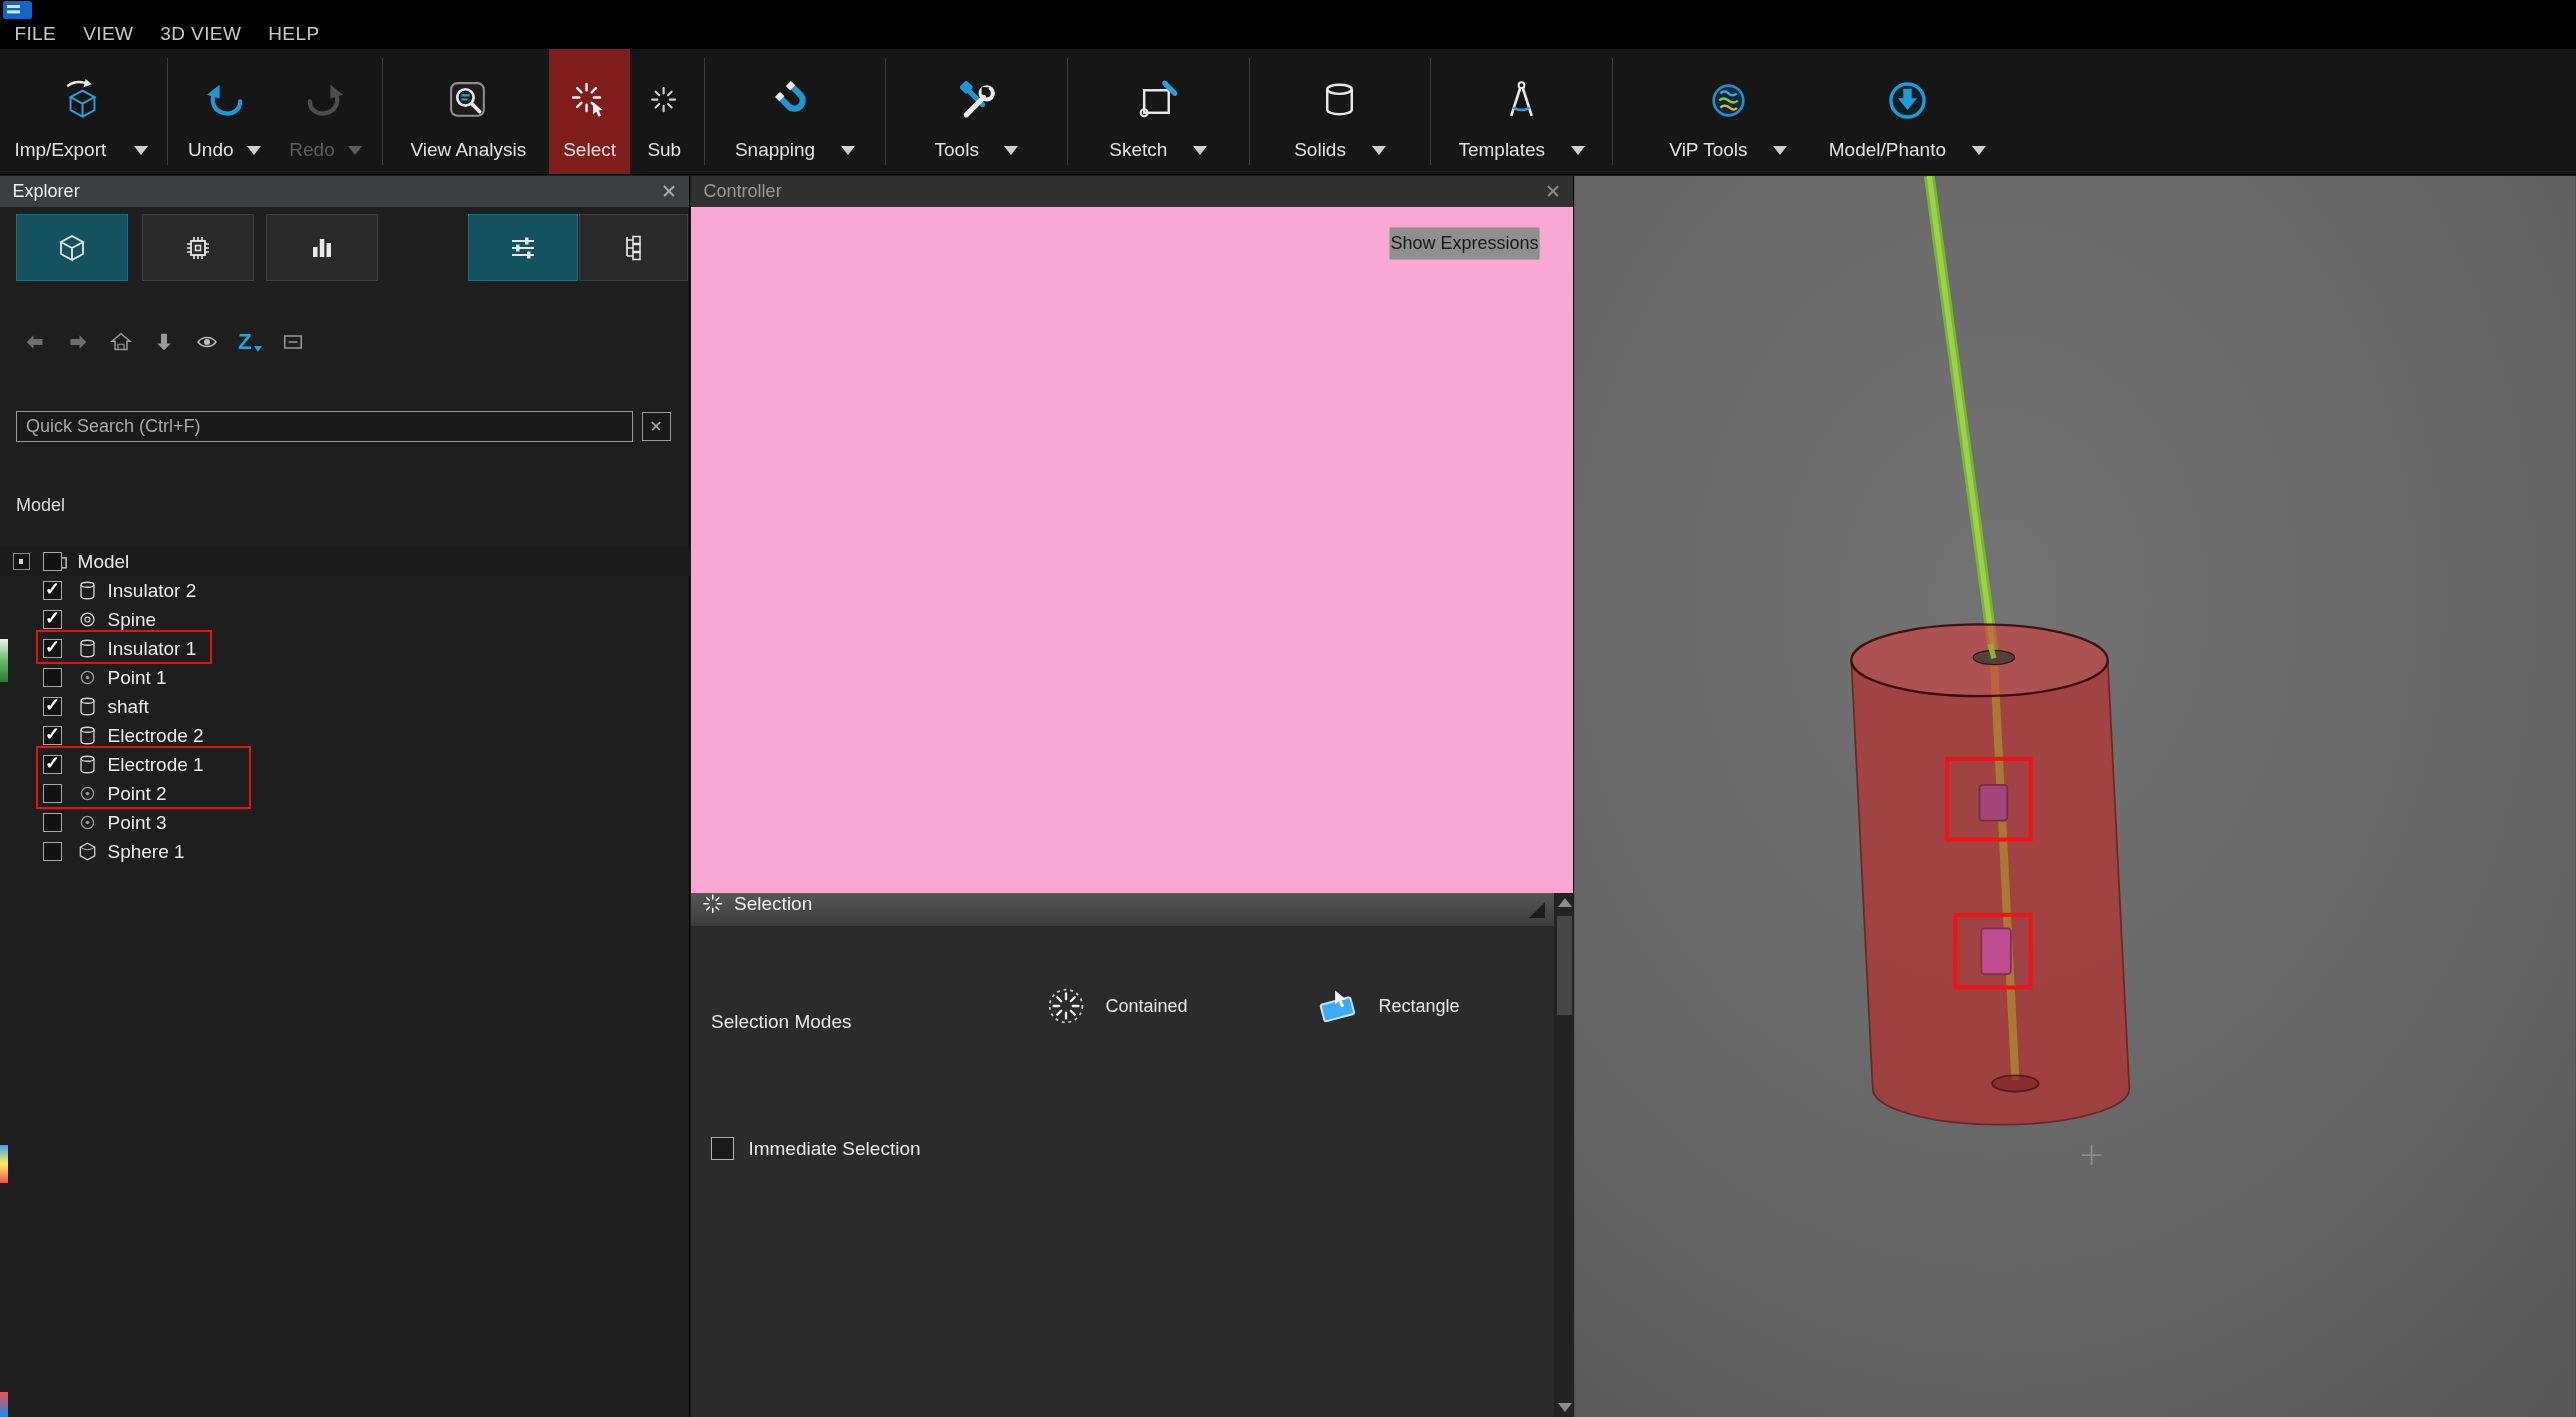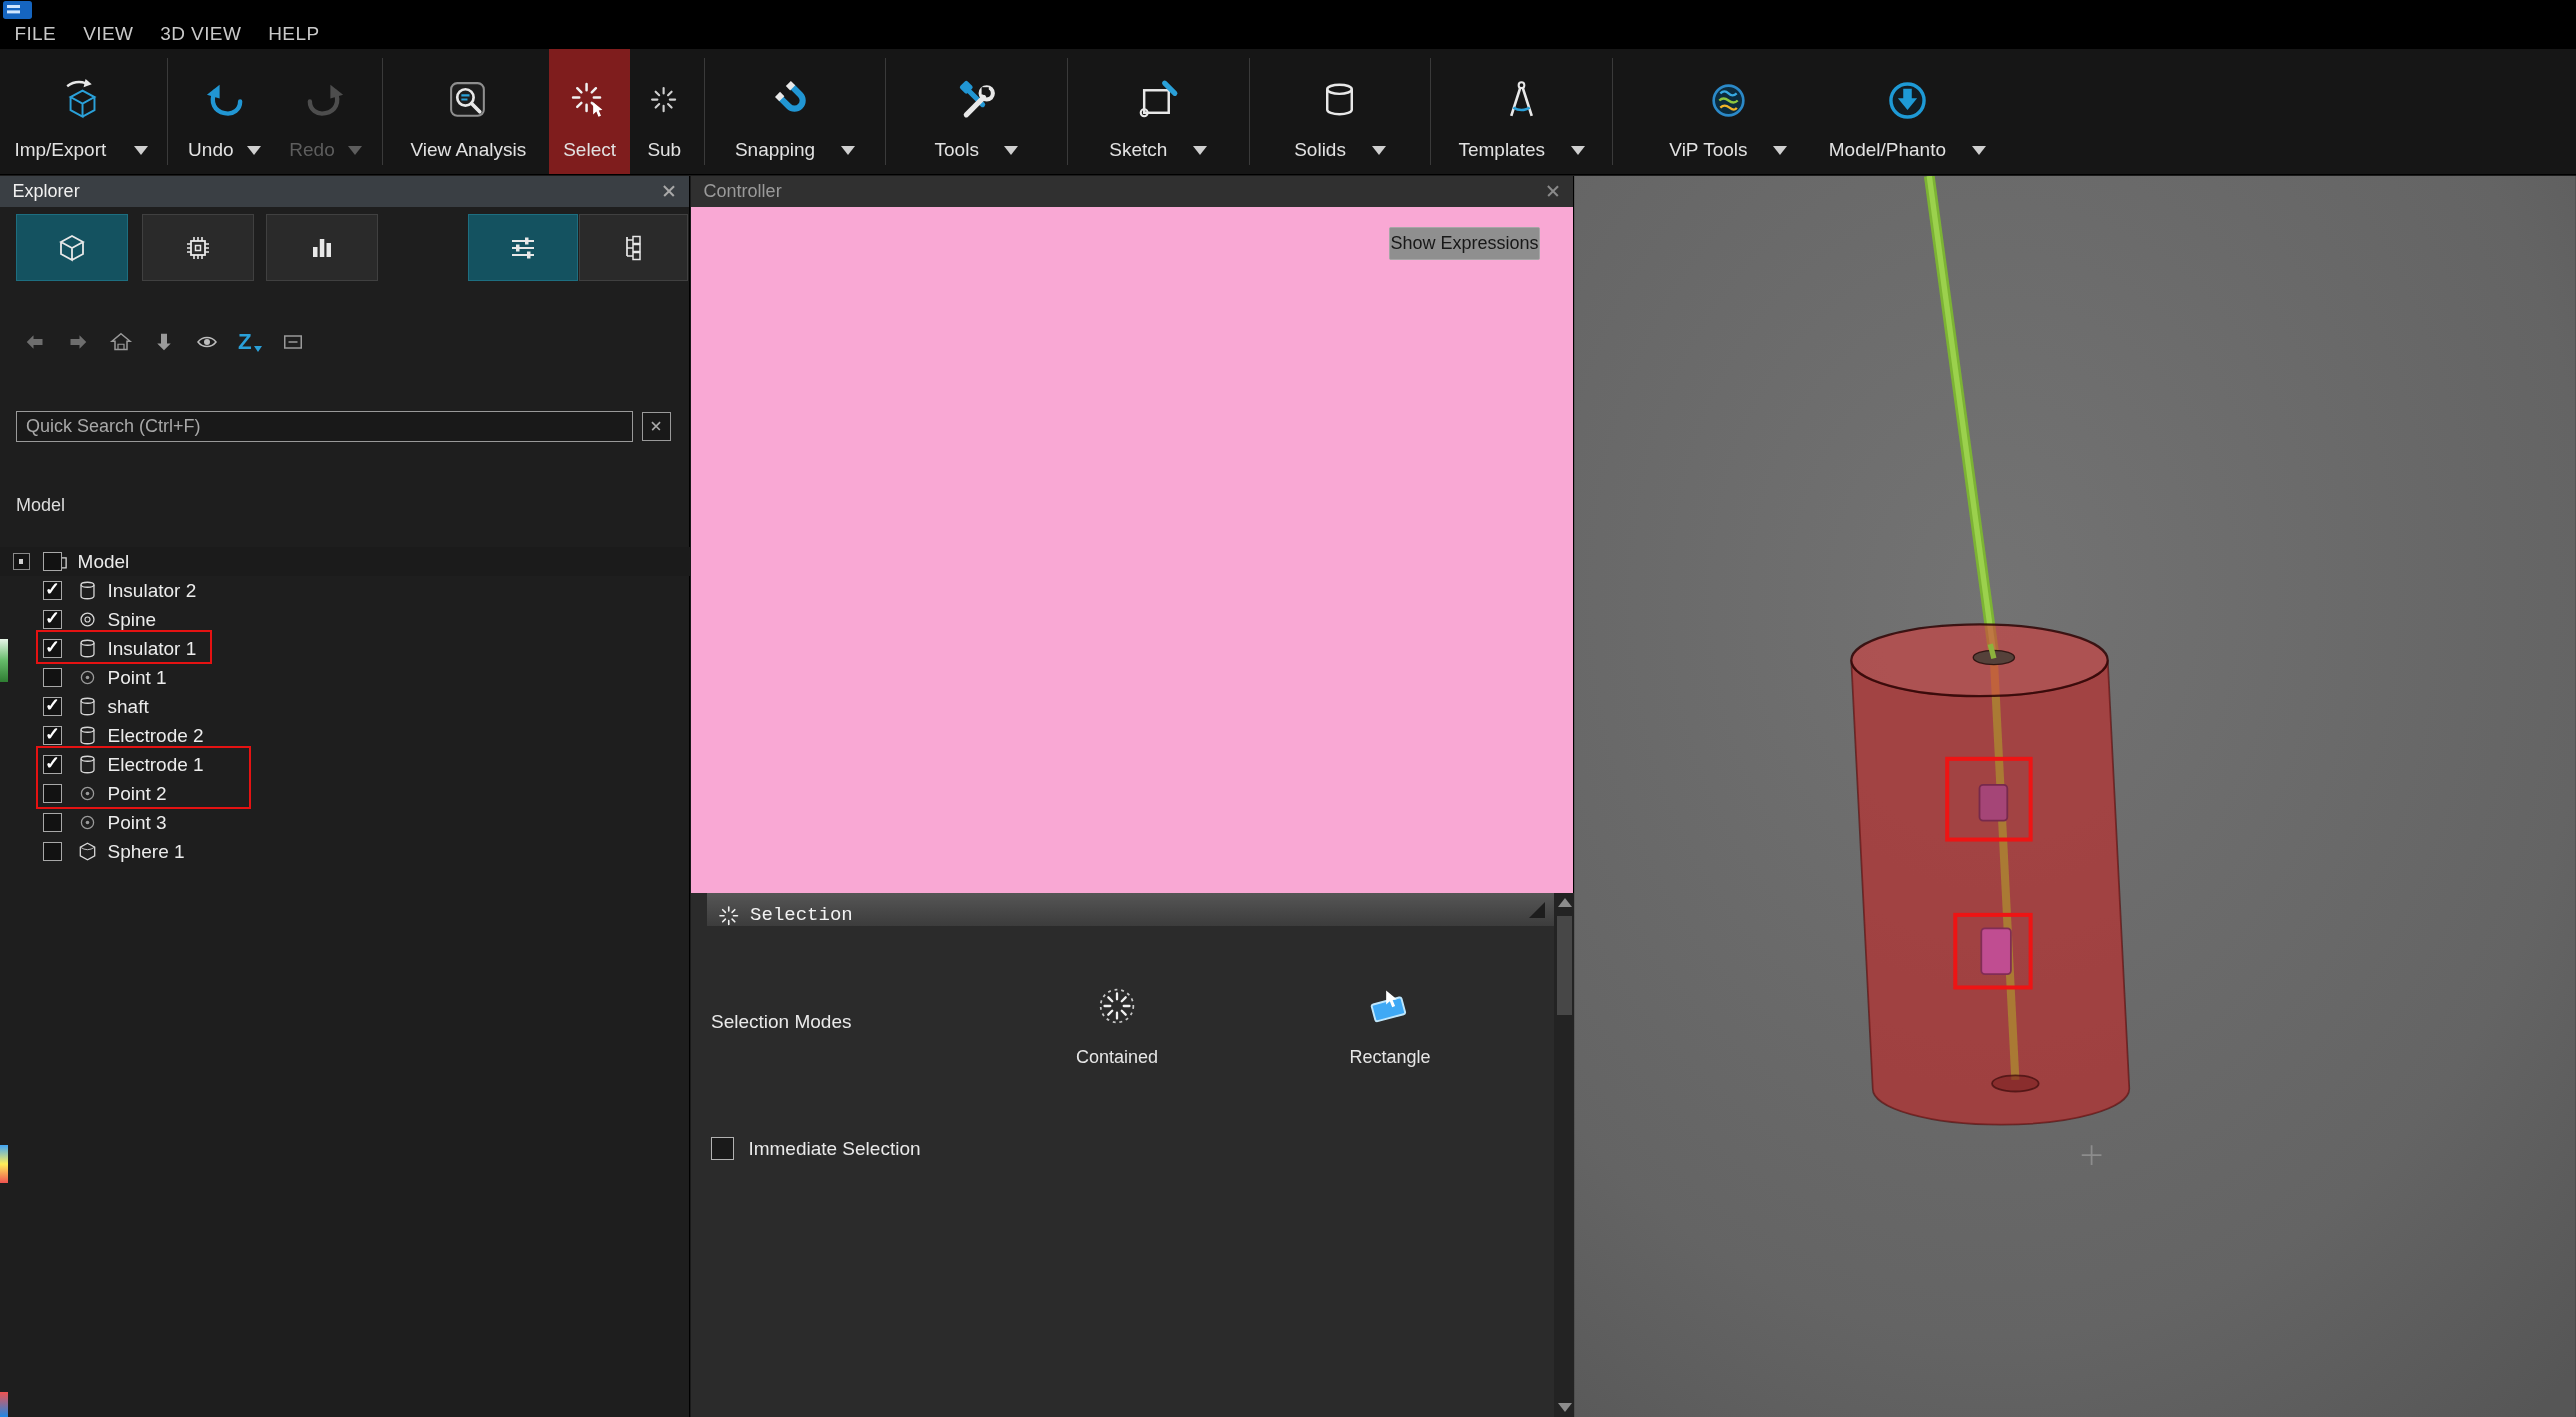--- a/index.html
+++ b/index.html
@@ -76,28 +76,28 @@
   
   .controller { position:absolute; left:691px; top:176px; width:883px; bottom:0; background:#f9a8d4; border-right:0.9px solid #000; }
   .controller .ptitle { background:#303030; color:#9a9a9a; }
   .controller .ptitle .xicon::before,.controller .ptitle .xicon::after{ background:#8a8a8a; }
   .btn-show-expr { position:absolute; left:698px; top:51px; width:151px; height:33px; background:#8f8f8f;
                    border:0.9px solid #a6a6a6; border-radius:1.8px; color:#181818; font-size:18px;
                    display:flex; align-items:center; justify-content:center; }
 
   
   .selection { position:absolute; left:0; top:717px; width:863px; bottom:0; background:#2b2b2b; }
-  .sel-header { position:absolute; left:16px; top:0; right:0; height:33px;
-                background:linear-gradient(#565656,#3c3c3c); display:flex; align-items:flex-end; padding:0 10.8px; gap:10.8px;font-family:Liberation Mono, monospace; }
+  .sel-header { position:absolute; left:0; top:0; right:0; height:33px;
+                background:linear-gradient(#565656,#3c3c3c); display:flex; align-items:flex-start; padding:0 10.8px; gap:10.8px; }
   .sel-header .ttl { font-size:19px; color:#f2f2f2; }
   .sel-header svg { width:21.5px; height:21.5px; color:#f0f0f0; }
   .sel-collapse { position:absolute; right:9px; top:9px; width:0; height:0;
                   border-left:16px solid transparent; border-bottom:16px solid #1d1d1d; }
   .sel-modes-label { position:absolute; left:20px; top:118px; font-size:19px; color:#eaeaea; }
-  .mode { position:absolute; top:86px; width:152px; display:flex; flex-direction:column; align-items:center; gap:14.4px; }
+  .mode { position:absolute; top:86px; width:152px; display:flex; flex-direction:row; align-items:center; gap:14.4px; }
   .mode .micn { height:54px; display:flex; align-items:center; justify-content:center; }
   .mode .mlbl { font-size:18px; color:#e6e6e6; }
   .mode1 { left:350px; } .mode2 { left:623px; }
   .sel-immediate { position:absolute; left:20px; top:244px; display:flex; align-items:center; gap:14.4px; font-size:19px; color:#eaeaea; }
   .cbx-lg { width:23px; height:23px; border:1.8px solid #b2b2b2; background:#1a1a1a; position:relative; }
 
   
   .vscroll { position:absolute; left:863px; top:717px; width:20.6px; bottom:0; background:#232323; }
   .vs-up { position:absolute; top:5.4px; left:3.6px; width:0; height:0;
            border-left:7.2px solid transparent; border-right:7.2px solid transparent; border-bottom:9px solid #8d8d8d; }

